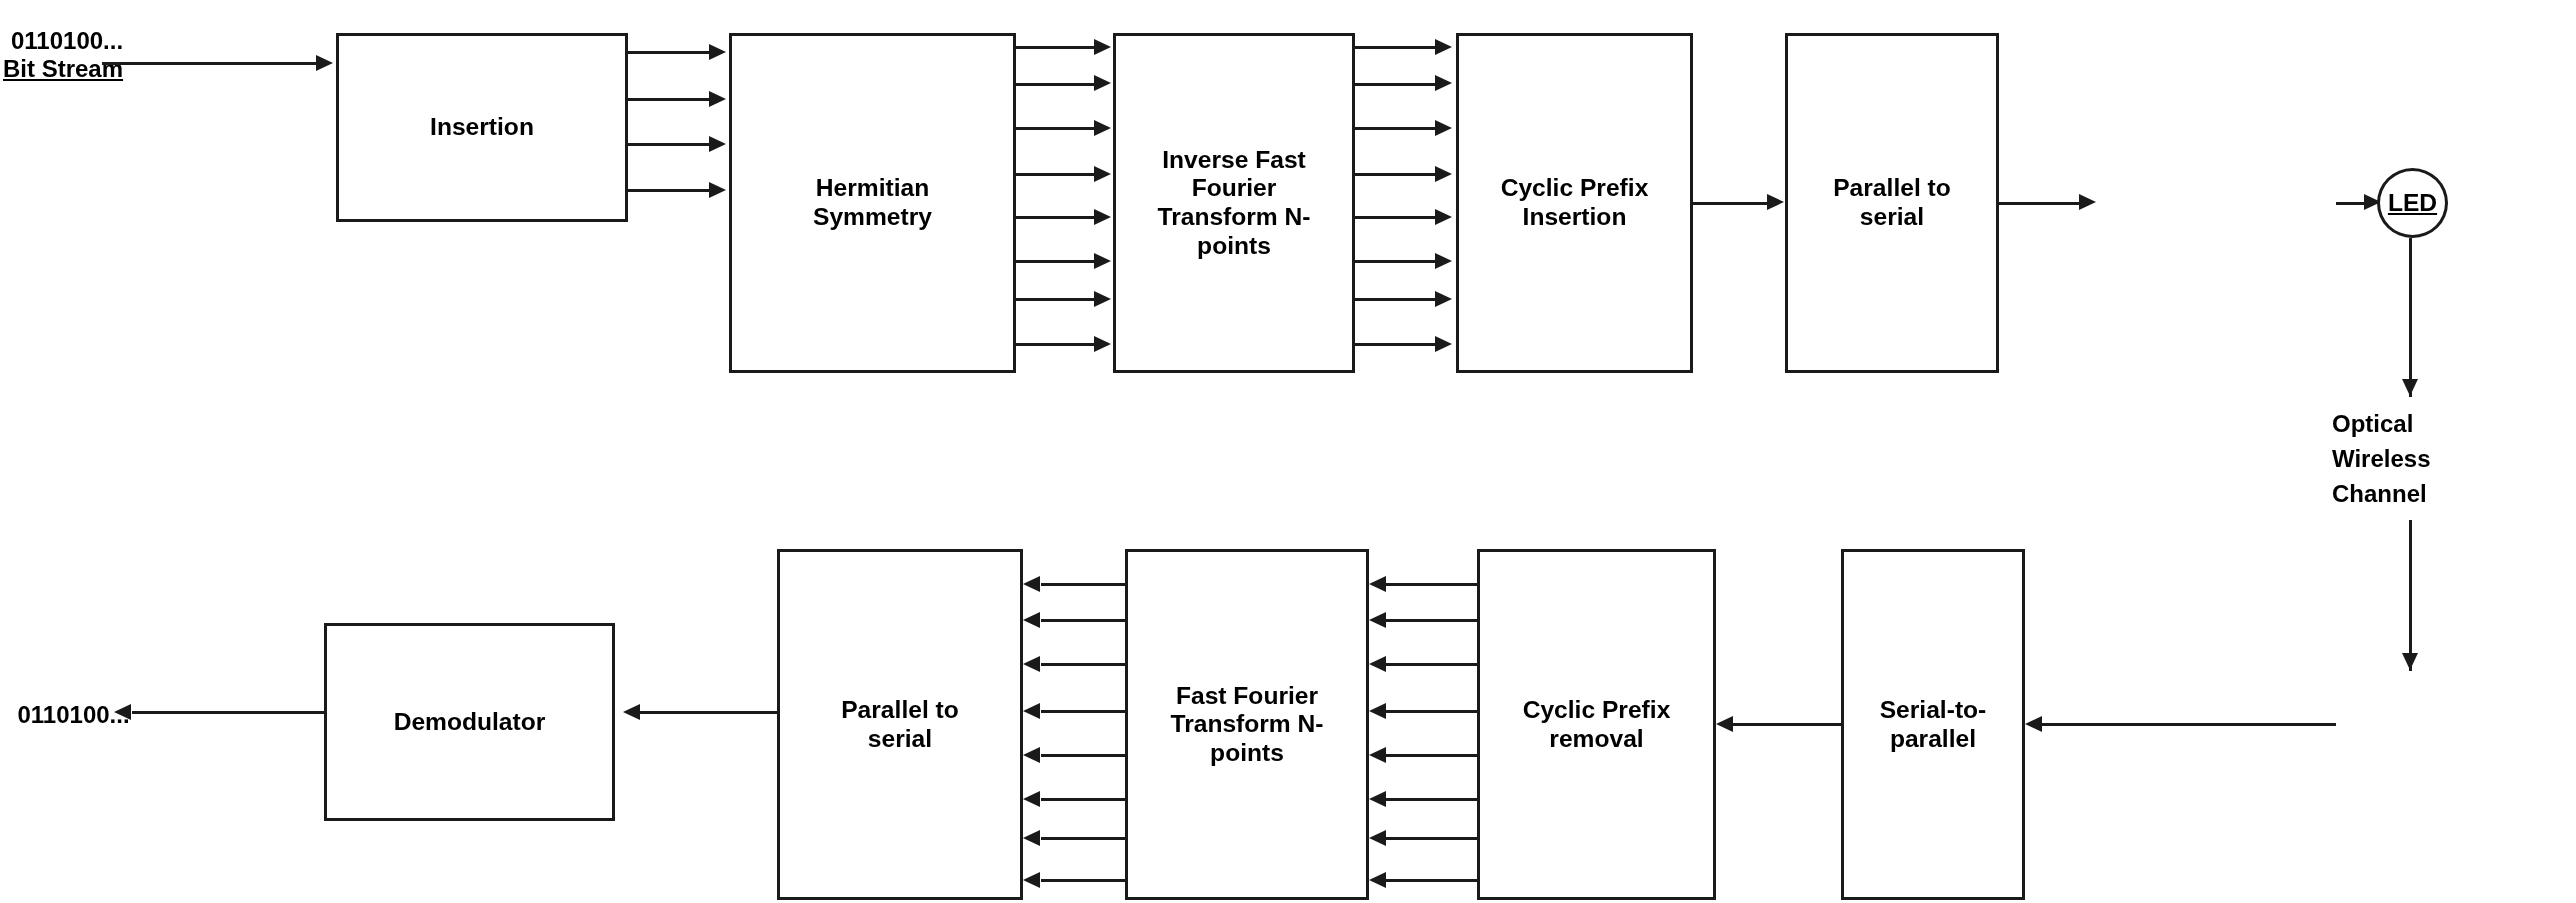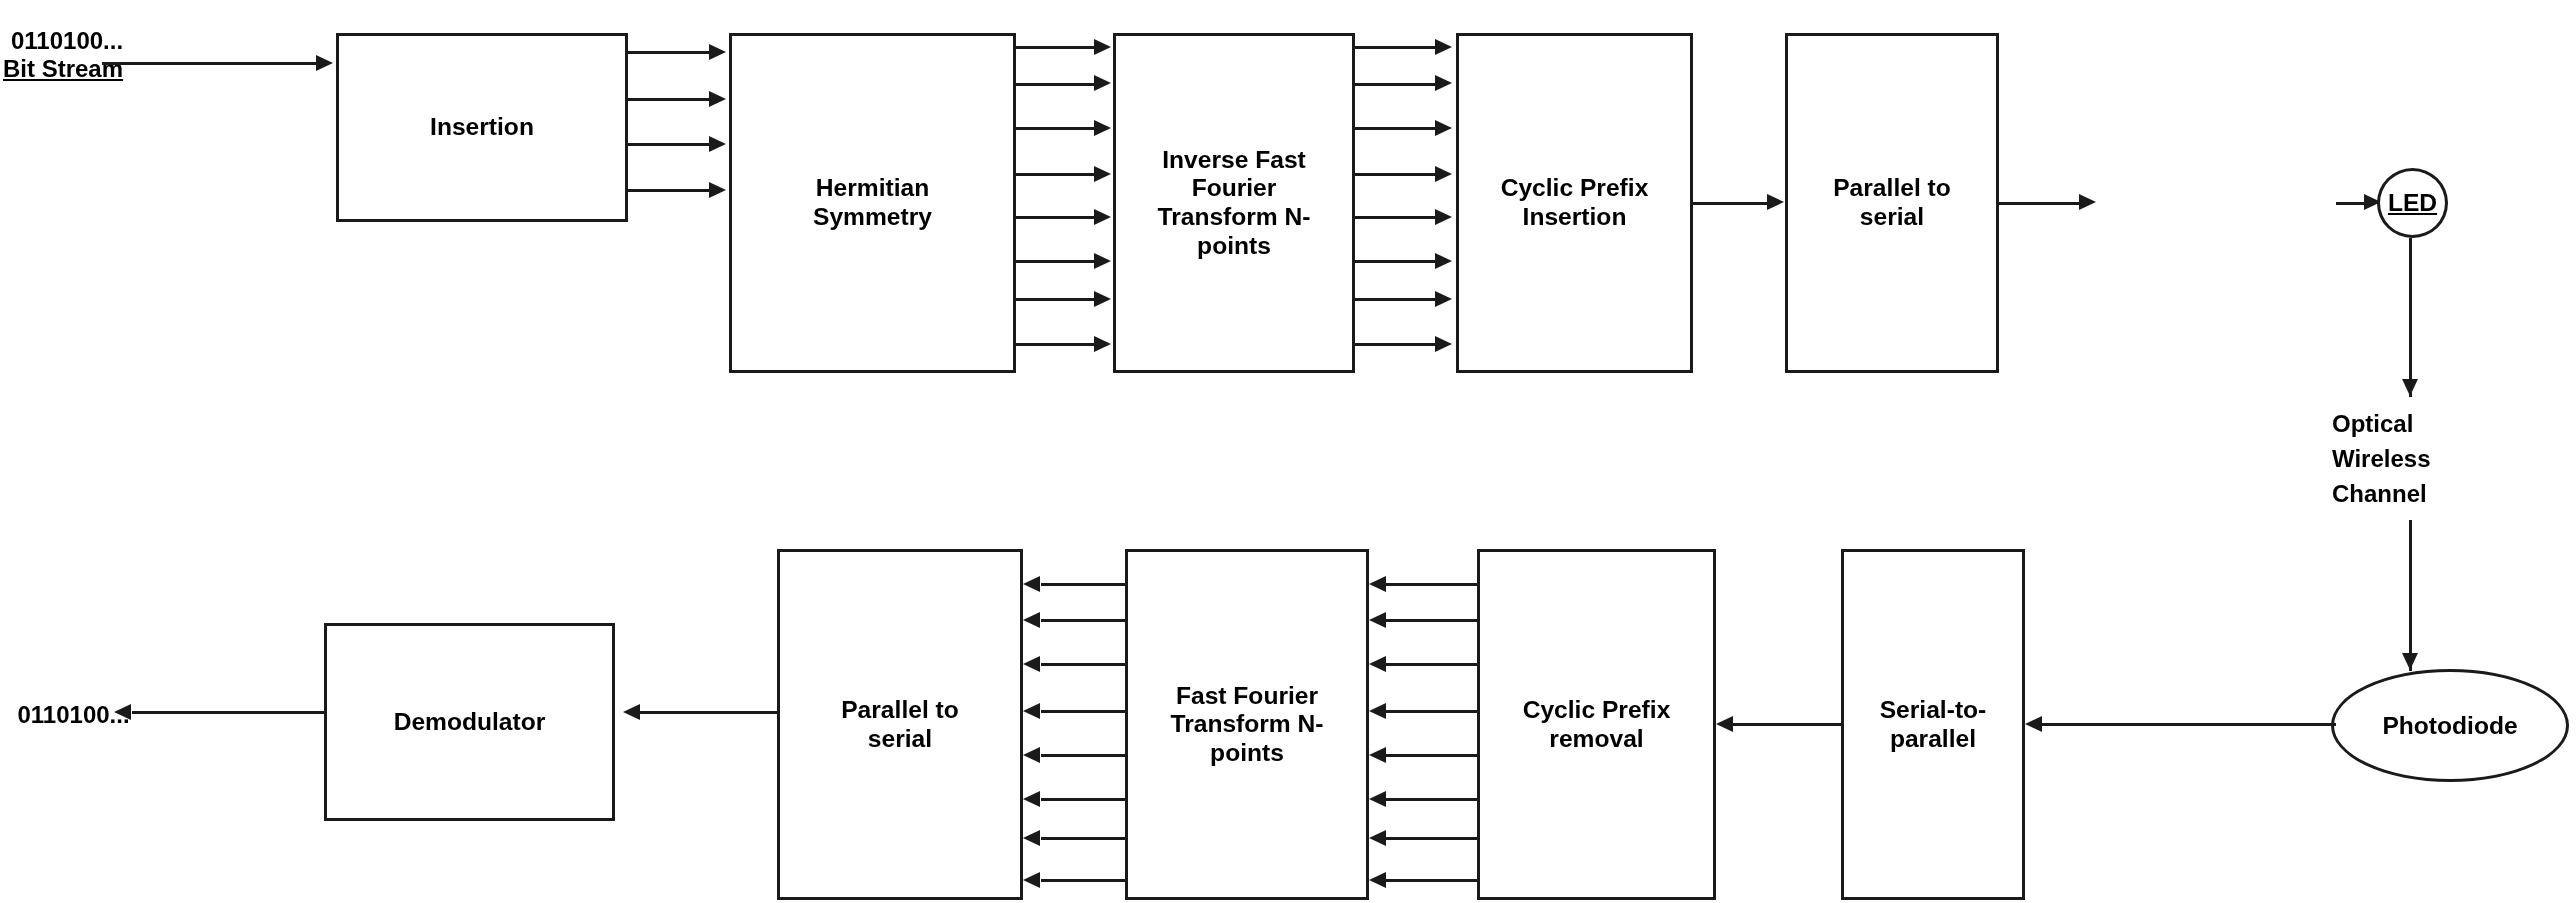--- a/index.html
+++ b/index.html
@@ -118,23 +118,20 @@
   <div class="vline" style="left:2409px;top:238px;height:159px;"></div>
   <div class="ar-d" style="left:2402px;top:379px;"></div>
 
   <div class="lbl f30" style="left:2332px;top:407px;text-align:left;width:155px;white-space:pre-line;">Optical
 Wireless
 Channel</div>
 
   <div class="vline" style="left:2409px;top:520px;height:151px;"></div>
   <div class="ar-d" style="left:2402px;top:653px;"></div>
 
-  <div class="ell f31" style="left:2331px;top:669px;width:238px;height:113px;">
-    <span>Photodiode</span>
-  </div>
 
   <div class="hline" style="left:2042px;top:723px;width:294px;"></div>
   <div class="ar-l" style="left:2025px;top:716px;"></div>
 
   <div class="box f31" style="left:1841px;top:549px;width:184px;height:351px;">
     <span style="white-space:pre-line">Serial-to-
 parallel</span>
   </div>
 
   <div class="hline" style="left:1733px;top:723px;width:110px;"></div>

